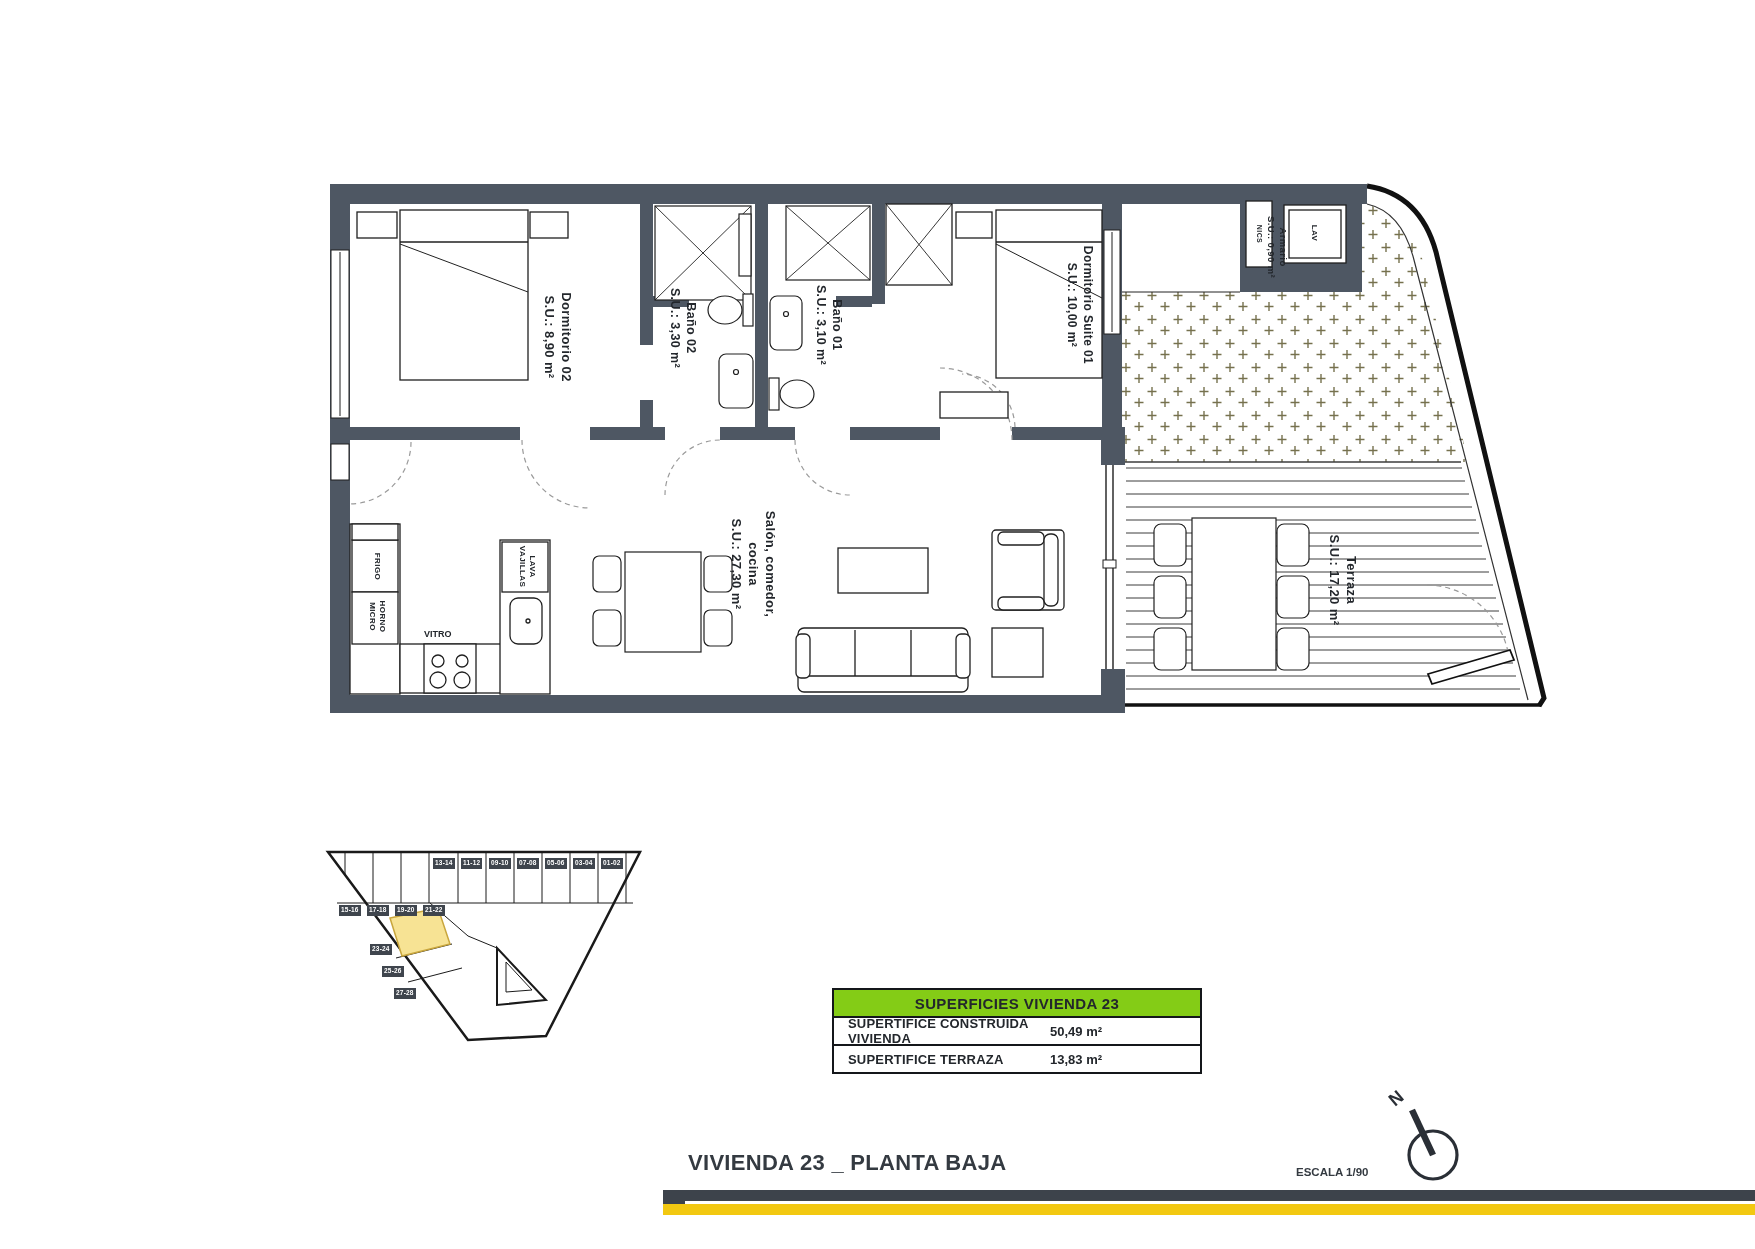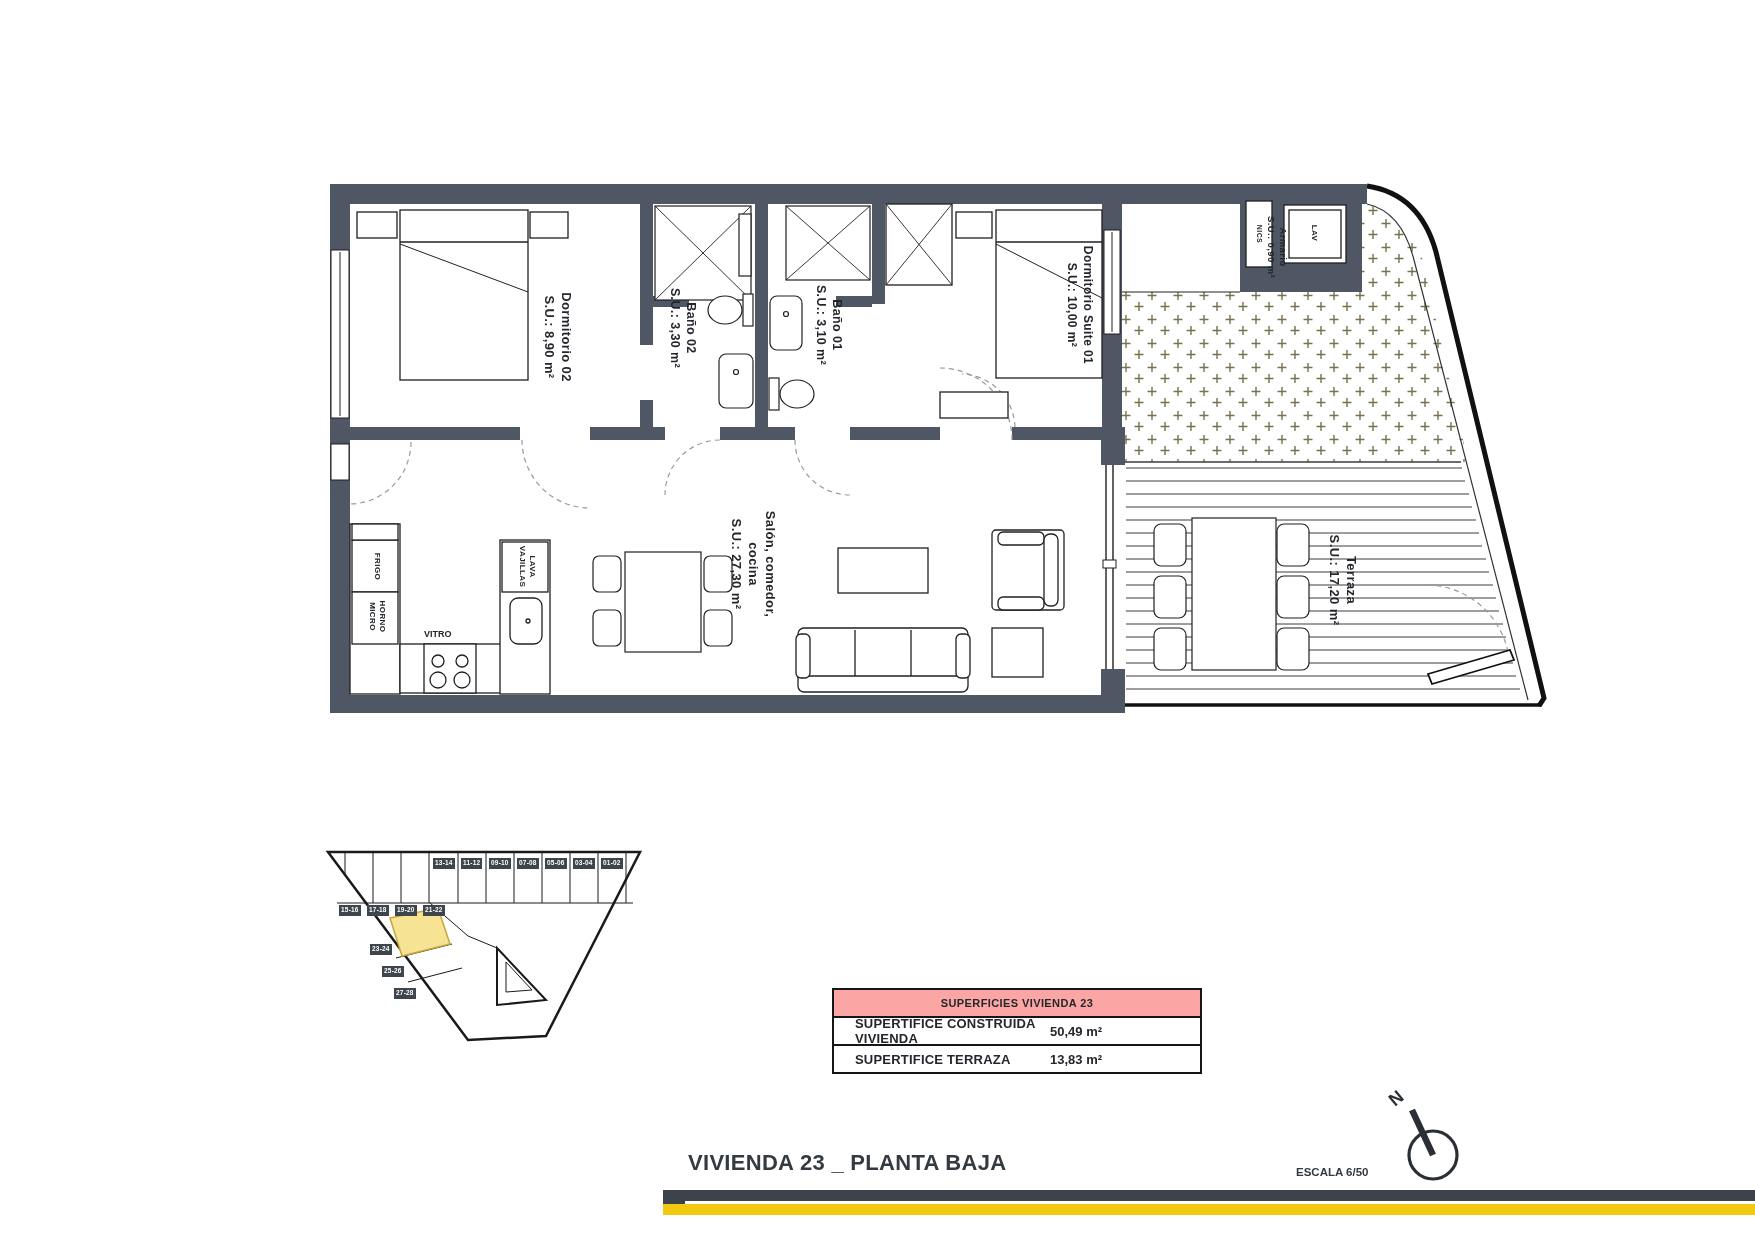--- a/index.html
+++ b/index.html
@@ -8,25 +8,25 @@
   svg{position:absolute;left:0;top:0;}
   .vlabel{position:absolute;transform:rotate(90deg);transform-origin:center;
           font-weight:700;color:#23272c;text-align:center;line-height:1.3;
           letter-spacing:.4px;white-space:nowrap;}
   .hlabel{position:absolute;font-weight:700;color:#23272c;text-align:left;white-space:nowrap;}
   .unit-tag{position:absolute;background:#3f454d;color:#ffffff;font-size:6.5px;font-weight:700;
             line-height:1;padding:2px 2px;letter-spacing:.2px;}
   
   .summary{position:absolute;left:832px;top:988px;width:366px;border:2px solid #14171a;background:#fff;}
   .summary .hd{height:26px;display:flex;align-items:center;justify-content:center;
-               background:#fca5a5;border-bottom:2px solid #14171a;
-               font-size:11px;font-weight:700;letter-spacing:.4px;color:#23272c;}
+               background:#84cc16;border-bottom:2px solid #14171a;
+               font-size:15px;font-weight:700;letter-spacing:.4px;color:#23272c;}
   .summary .row{height:26px;display:flex;align-items:center;font-size:13px;font-weight:700;color:#23272c;}
   .summary .row + .row{border-top:2px solid #14171a;}
-  .summary .lbl{flex:1;padding-left:21px;letter-spacing:.2px;}
+  .summary .lbl{flex:1;padding-left:14px;letter-spacing:.2px;}
   .summary .val{width:150px;}
   
   .title{position:absolute;left:688px;top:1150px;font-size:22px;font-weight:700;
          letter-spacing:.3px;color:#343a41;}
   .scale{position:absolute;left:1296px;top:1166px;font-size:11.5px;font-weight:700;color:#343a41;}
   .bar-dark{position:absolute;left:663px;top:1190px;width:1092px;height:11px;background:#3d434b;}
   .bar-step{position:absolute;left:663px;top:1201px;width:22px;height:3px;background:#3d434b;}
   .bar-yellow{position:absolute;left:663px;top:1204px;width:1092px;height:11px;background:#f2c811;}
   .north-n{position:absolute;left:1390px;top:1088px;font-size:18px;font-weight:700;color:#2a2f36;
            transform:rotate(-40deg);}
@@ -314,19 +314,19 @@
     <div class="lbl">SUPERTIFICE CONSTRUIDA VIVIENDA</div>
     <div class="val">50,49 m²</div>
   </div>
   <div class="row">
     <div class="lbl">SUPERTIFICE TERRAZA</div>
     <div class="val">13,83 m²</div>
   </div>
 </div>
 
 <div class="title">VIVIENDA 23 _ PLANTA BAJA</div>
-<div class="scale">ESCALA 6/50</div>
+<div class="scale">ESCALA 1/90</div>
 <div class="bar-dark"></div>
 <div class="bar-step"></div>
 <div class="bar-yellow"></div>
 <div class="north-n">N</div>
 
 </div>
 
 </body></html>

